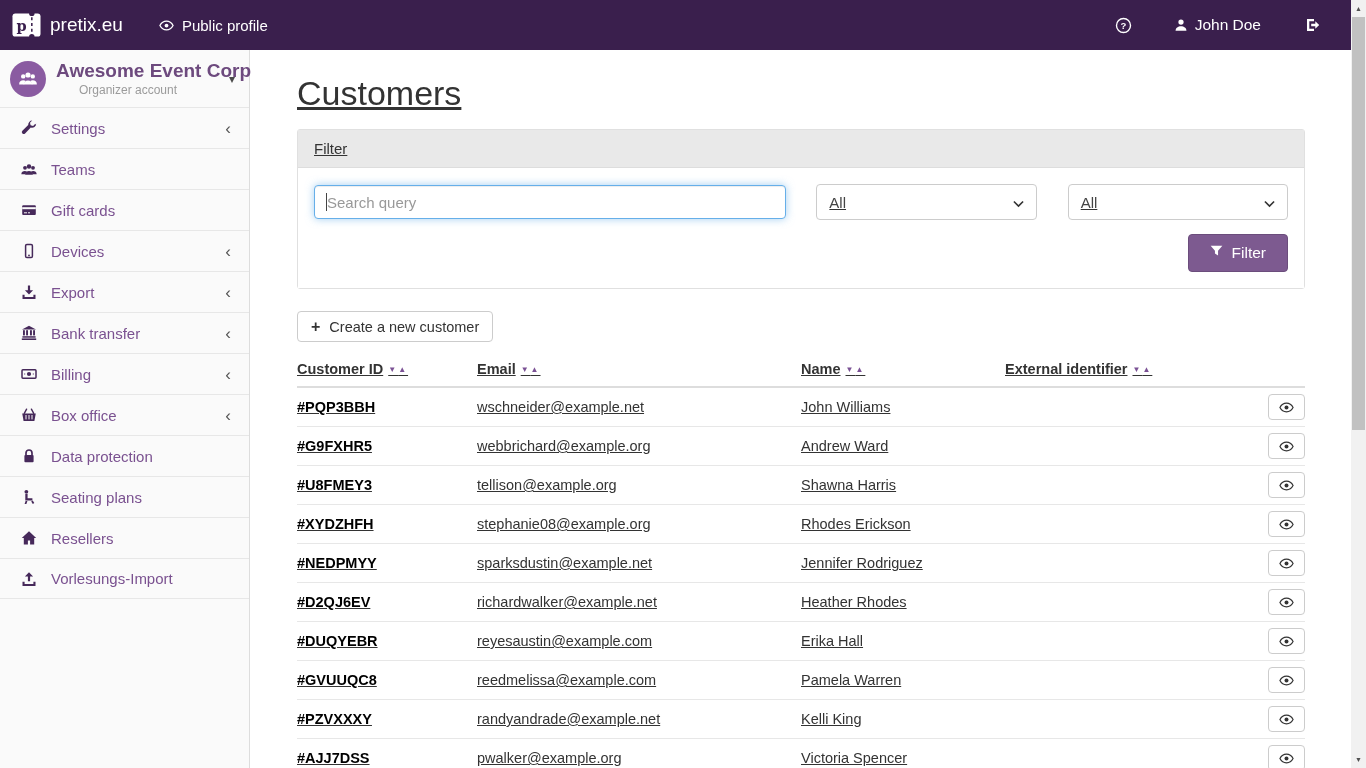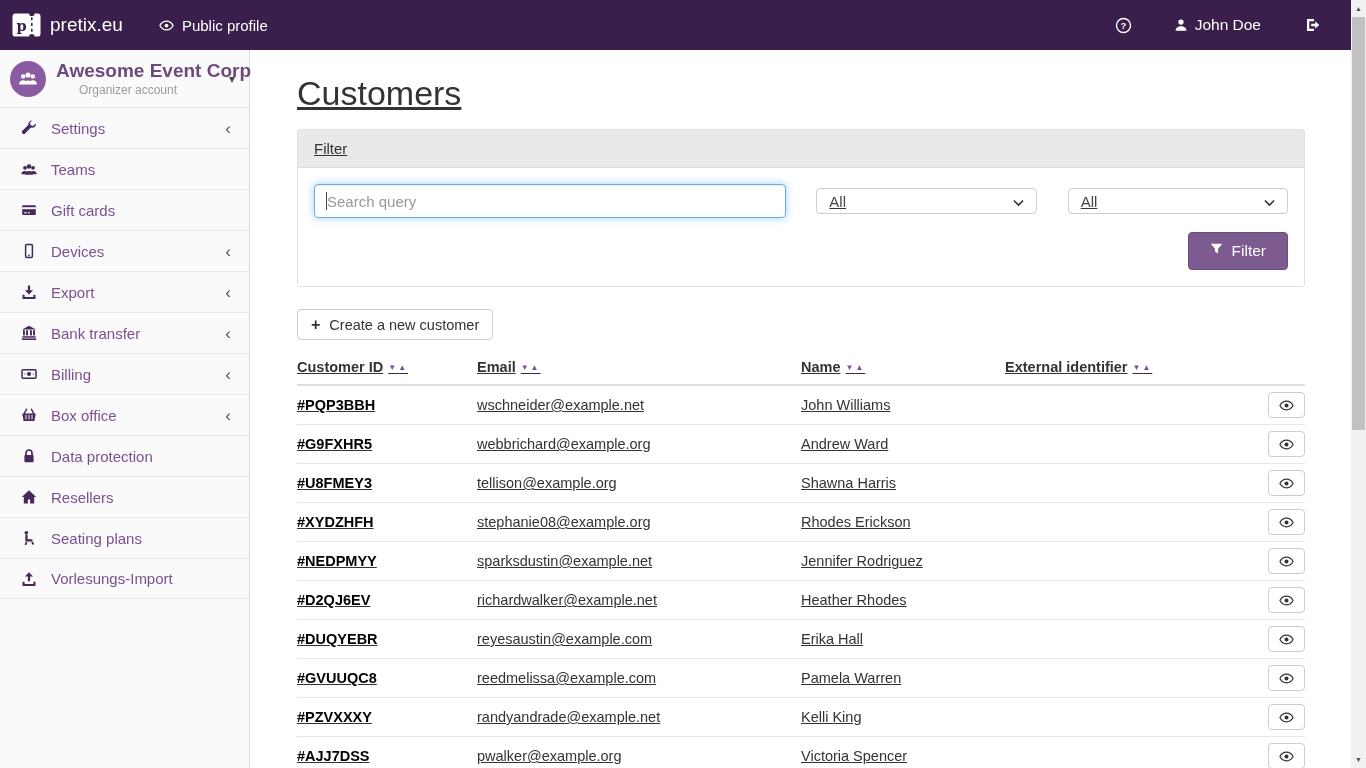--- a/index.html
+++ b/index.html
@@ -68,21 +68,21 @@
   .search-wrap { position: relative; width: 474px; margin-right: 30px; }
   .search {
     width: 100%; height: 34px; padding: 6px 12px; font-size: 15px;
     font-family: inherit; color: #333;
     border: 1px solid #66afe9; border-radius: 4px; outline: none;
     box-shadow: inset 0 1px 1px rgba(0,0,0,.075), 0 0 8px rgba(102,175,233,.6);
   }
   .search::placeholder { color: #999; }
   .caret-line { position: absolute; left: 12px; top: 8px; width: 1px; height: 18px; background: #444; }
   .select {
-    width: 221px; height: 26px; border: 1px solid #ccc; border-radius: 4px;
+    width: 221px; height: 36px; border: 1px solid #ccc; border-radius: 4px;
     background: #fff; display: flex; align-items: center; justify-content: space-between;
     padding: 0 12px; font-size: 15px; color: #444;
   }
   .select + .select { margin-left: 31px; }
   .filter-actions { text-align: right; margin-top: 14px; }
   .btn-filter {
     display: inline-flex; align-items: center; gap: 9px;
     background: #7d5a90; border: 1px solid #6b4d7c; color: #fff;
     height: 38px; padding: 0 21px; font-size: 15.5px; border-radius: 4px;
   }
@@ -307,36 +307,36 @@
     <rect x="3.4" y="7" width="9.2" height="7.2" rx="1" fill="currentColor"></rect>
   </svg>
         </span>
     <span class="nav-label">Data protection</span>
     <span class="nav-chevron"></span>
   </a>
 
   <a class="nav-item">
     <span class="nav-icon">
           <svg width="16" height="16" viewBox="0 0 16 16" fill="currentColor">
-    <path d="M8 1.2L.8 8h2v6.6h4.1v-4.2h2.2v4.2h4.1V8h2z"></path>
-  </svg>
-        </span>
-    <span class="nav-label">Resellers</span>
-    <span class="nav-chevron"></span>
-  </a>
-
-  <a class="nav-item">
-    <span class="nav-icon">
-          <svg width="16" height="16" viewBox="0 0 16 16" fill="currentColor">
     <circle cx="5.4" cy="2.8" r="1.9"></circle>
     <path d="M4.3 5h2.3v4.3h4.8v2.2H4.3z"></path>
     <path d="M4.6 11.9l-1 3.1h1.8l1-3.1zM10.2 12.4l1.6 2.6 1.5-.9-1.6-2.6z"></path>
   </svg>
         </span>
     <span class="nav-label">Seating plans</span>
+    <span class="nav-chevron"></span>
+  </a>
+
+  <a class="nav-item">
+    <span class="nav-icon">
+          <svg width="16" height="16" viewBox="0 0 16 16" fill="currentColor">
+    <path d="M8 1.2L.8 8h2v6.6h4.1v-4.2h2.2v4.2h4.1V8h2z"></path>
+  </svg>
+        </span>
+    <span class="nav-label">Resellers</span>
     <span class="nav-chevron"></span>
   </a>
 
   <a class="nav-item">
     <span class="nav-icon">
           <svg width="16" height="16" viewBox="0 0 16 16" fill="currentColor">
     <path d="M8 1.2l4.1 4.3h-3v4.8H6.9V5.5h-3z"></path>
     <path d="M1.5 10.8h2.1v2.1h8.8v-2.1h2.1V15h-13z"></path>
   </svg>
         </span>

